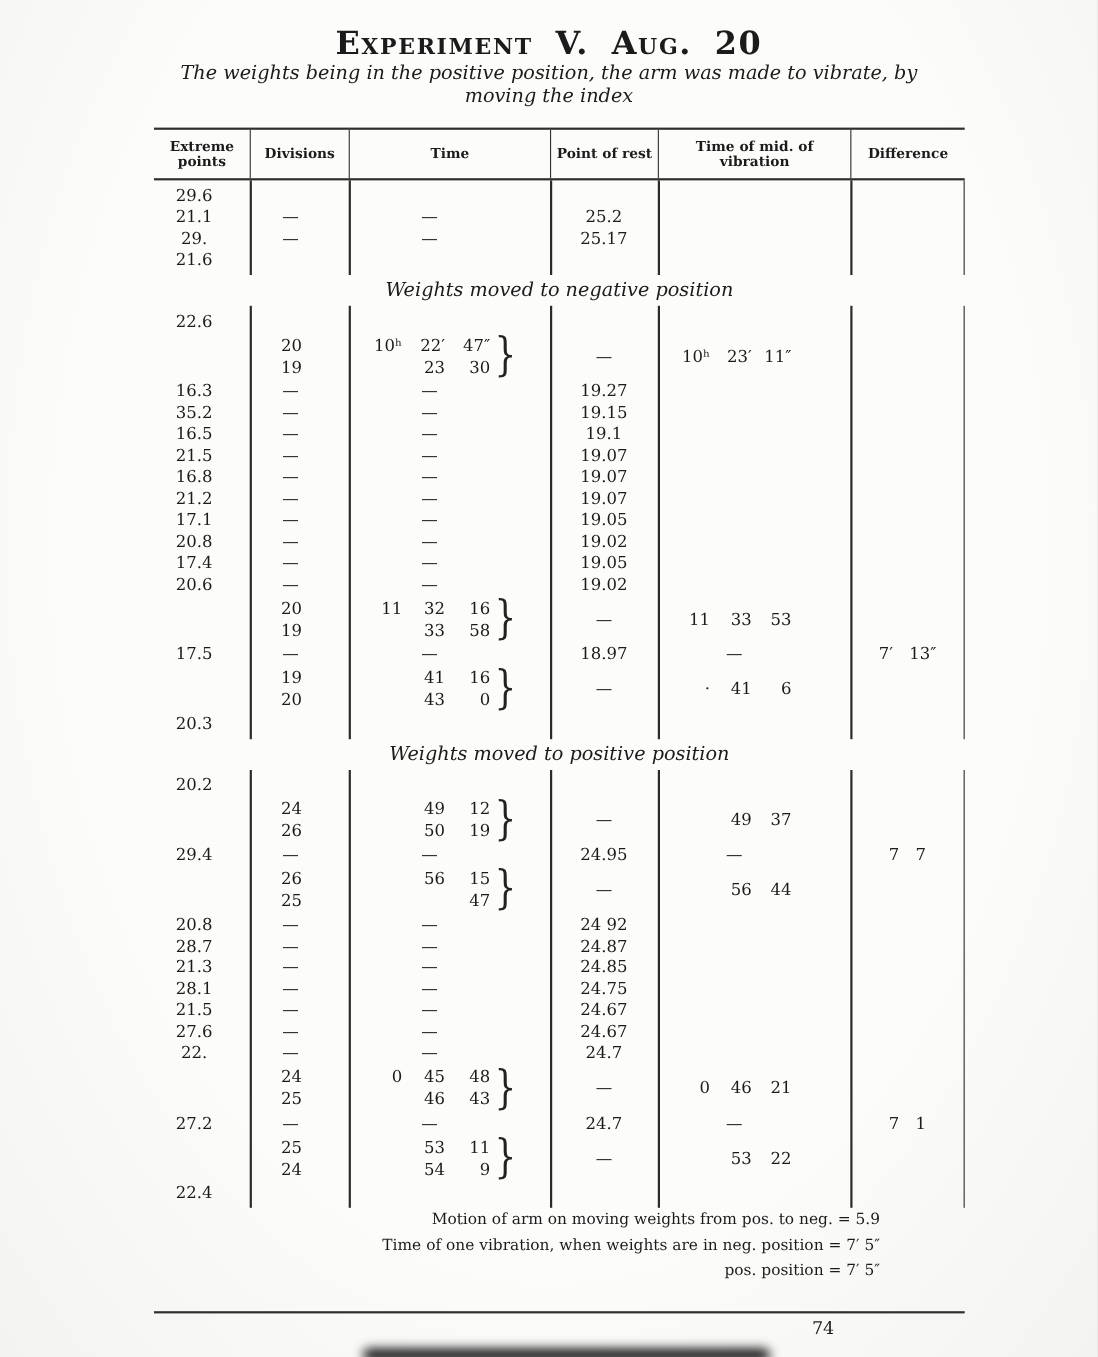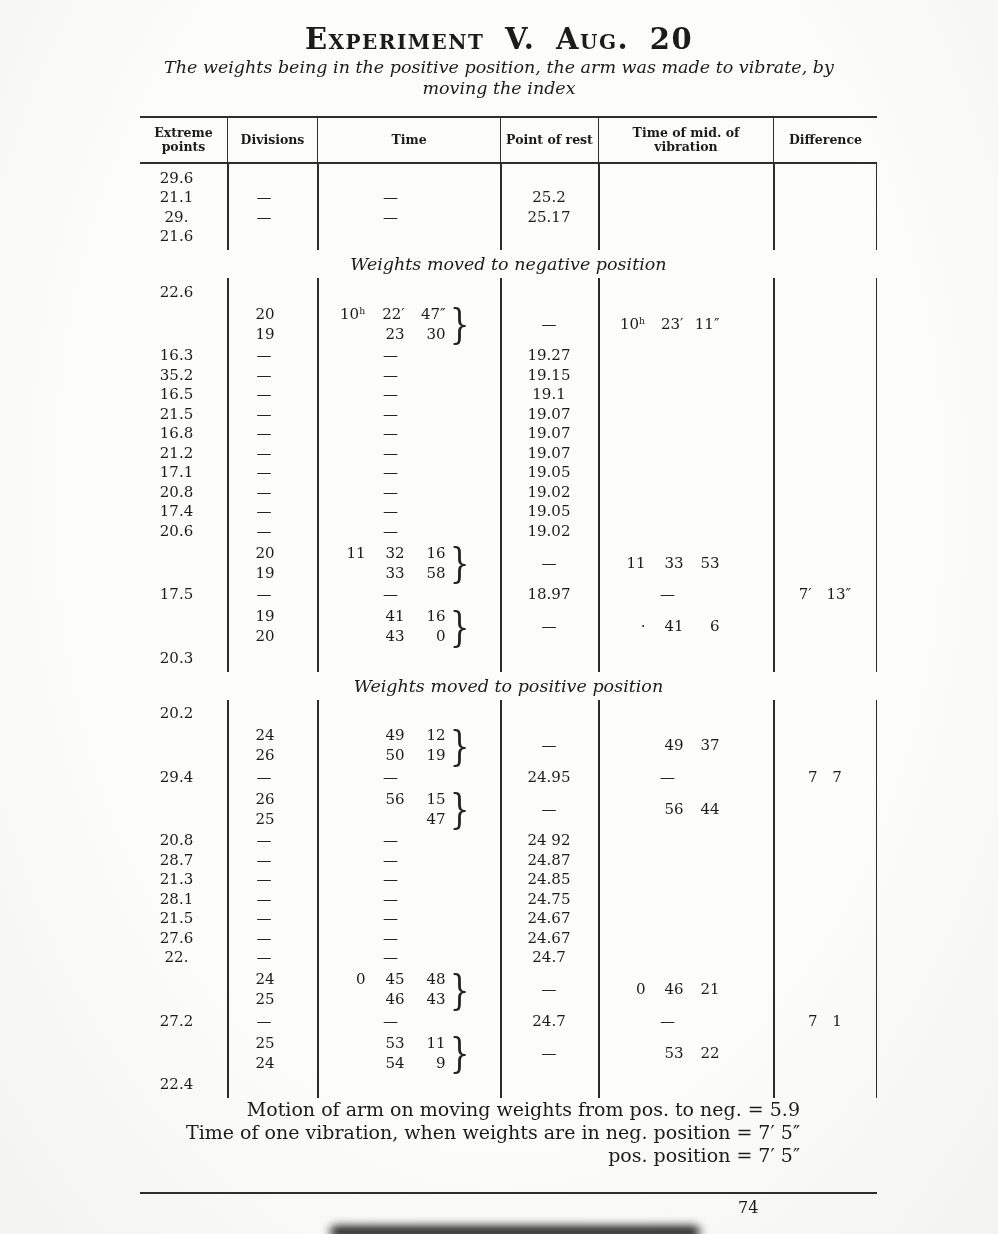--- a/index.html
+++ b/index.html
@@ -43,21 +43,21 @@
   .tline{display:flex;}
   .hh{display:inline-block;width:34px;text-align:right;}
   .mm{display:inline-block;width:34px;text-align:right;margin-left:5px;}
   .ss{display:inline-block;width:36px;text-align:right;margin-left:5px;}
   .brace{font-size:31px;line-height:1;transform:scaleY(1.35);margin-left:4px;font-weight:400;color:#222;}
   .midcell{display:flex;align-items:center;justify-content:center;height:100%;padding-right:36px;}
   .mh{display:inline-block;width:30px;text-align:right;}
   .mmn{display:inline-block;width:32px;text-align:right;margin-left:6px;}
   .msc{display:inline-block;width:30px;text-align:right;margin-left:6px;}
   .sheading{height:28px;line-height:28px;text-align:center;font-style:italic;font-size:17.5px;}
-  .footer{position:absolute;left:140px;top:1098px;width:660px;text-align:right;font-size:19px;line-height:23px;}
+  .footer{position:absolute;left:140px;top:1098px;width:660px;text-align:right;font-size:14px;line-height:23px;}
   .fline{white-space:nowrap;}
   .botrule{position:absolute;left:140px;top:1192px;width:737px;height:2px;background:#2e2e2e;}
   .pageno{position:absolute;top:1198px;left:0;width:76%;text-align:right;font-size:16px;}
   .bshadow{position:absolute;left:330px;bottom:-4px;width:370px;height:12px;background:#151515;border-radius:6px;filter:blur(5px);}
 </style>
 </head>
 <body>
 
 <div class="page">
   <div class="title">Experiment V. Aug. 20</div>

